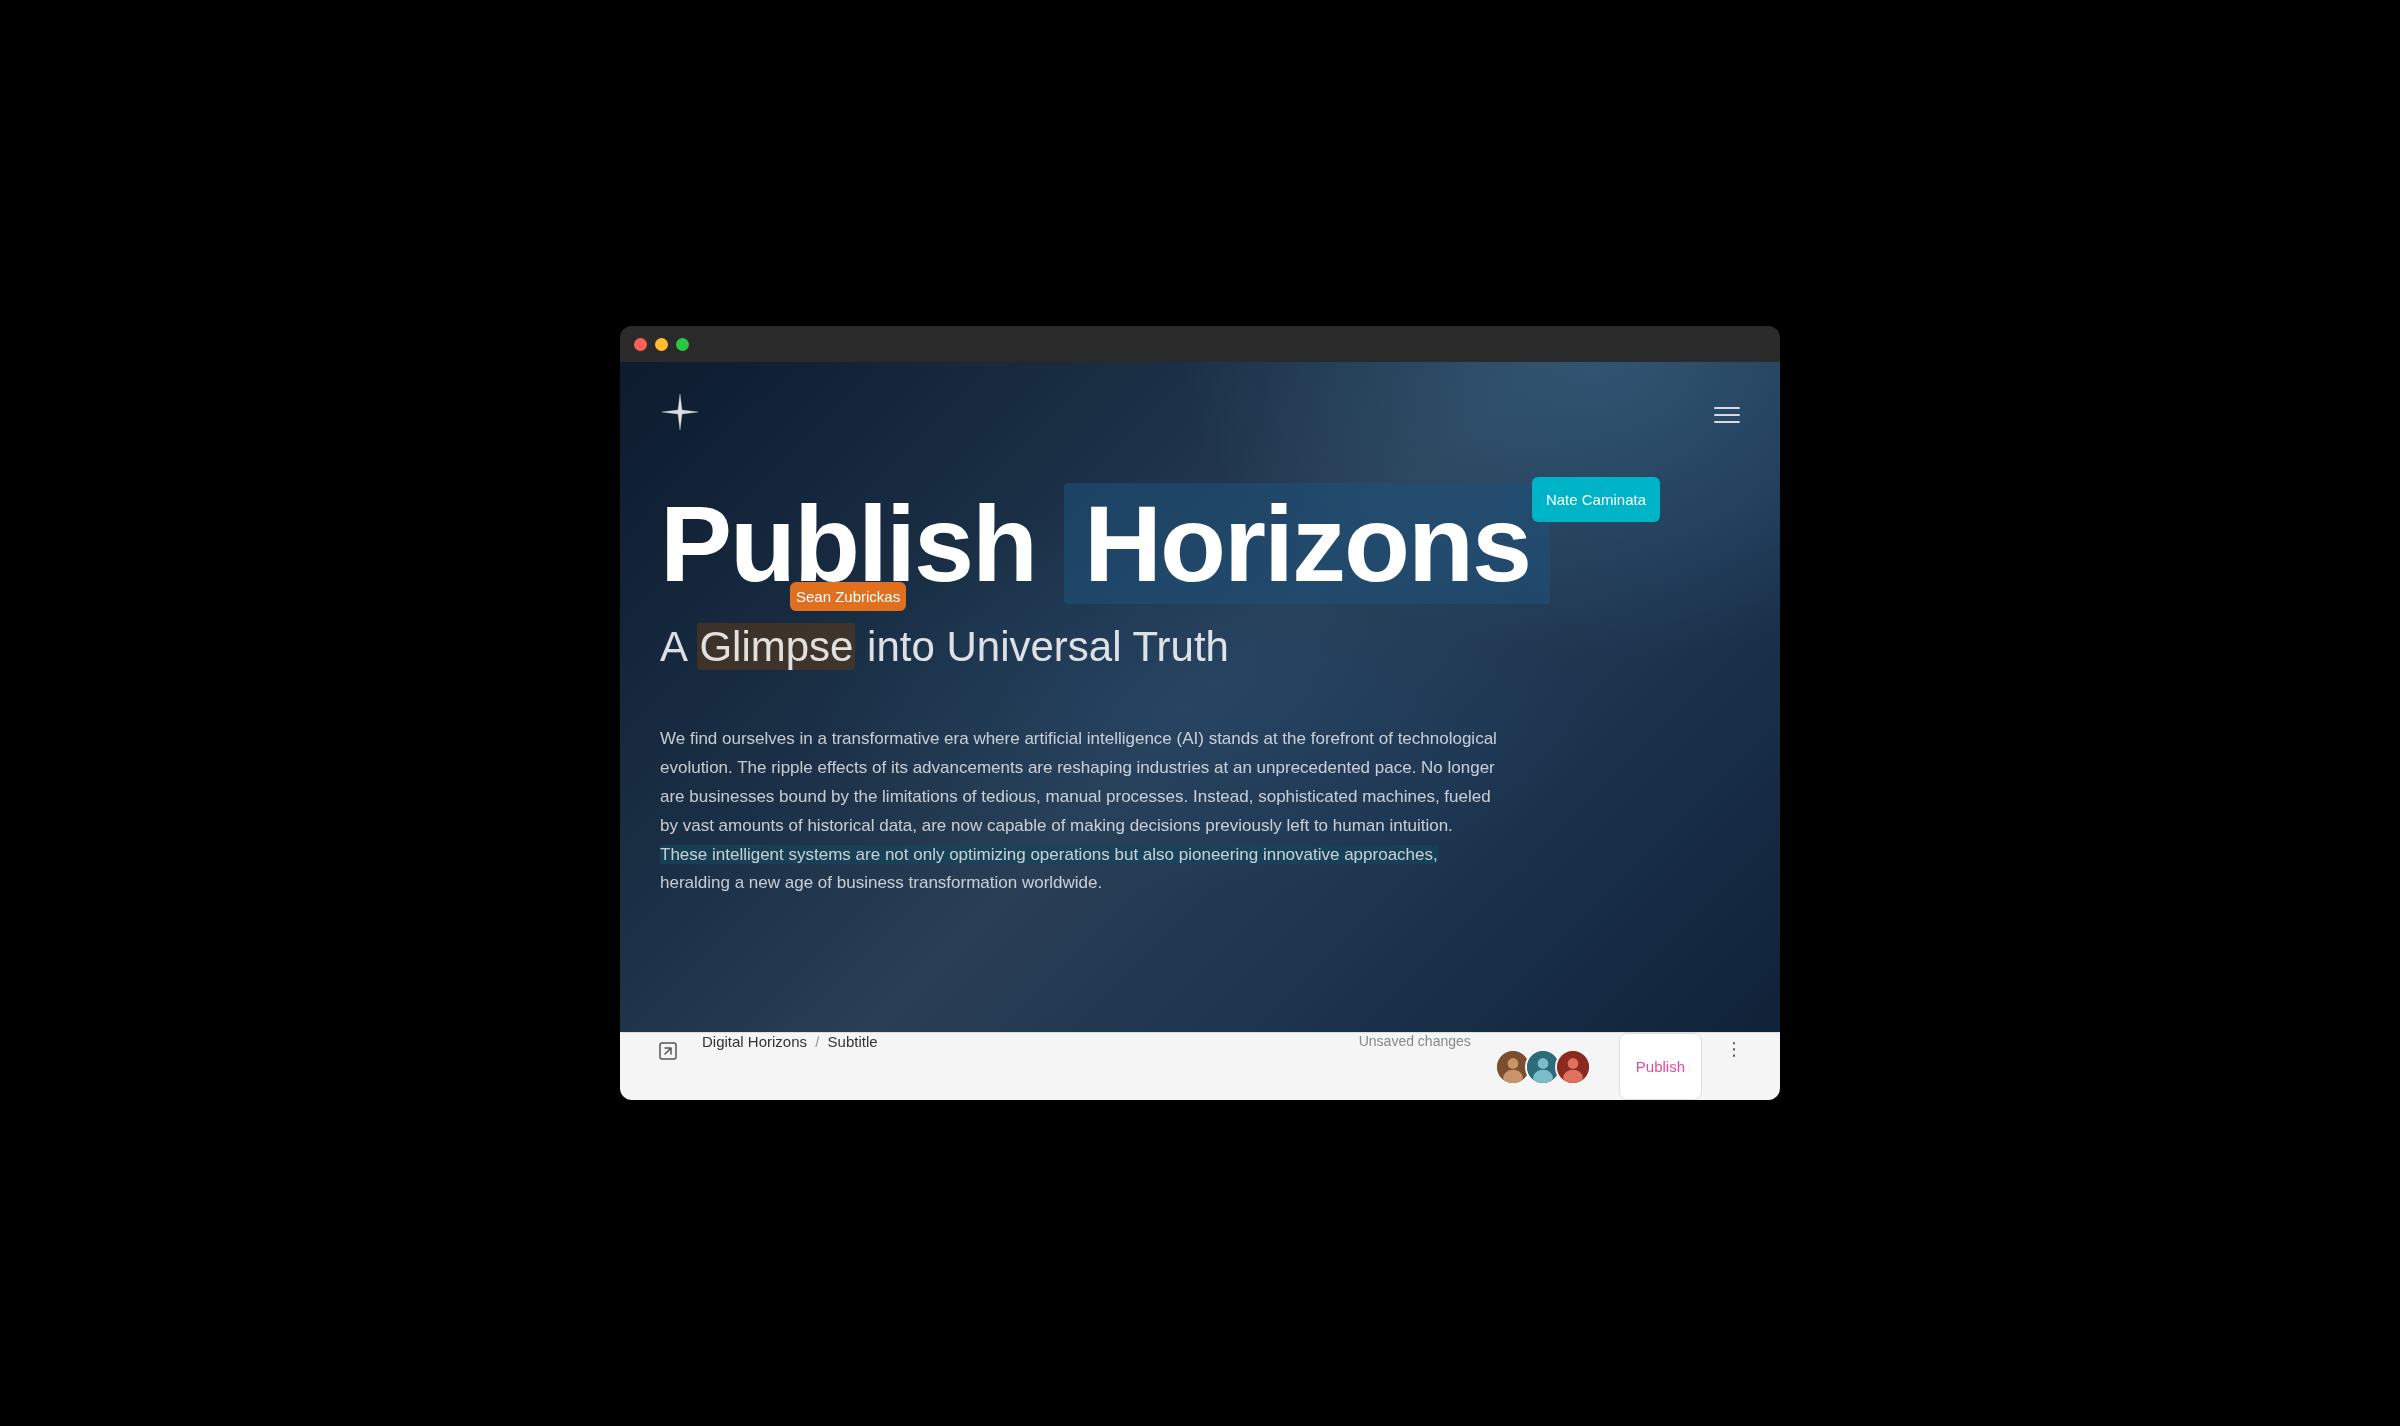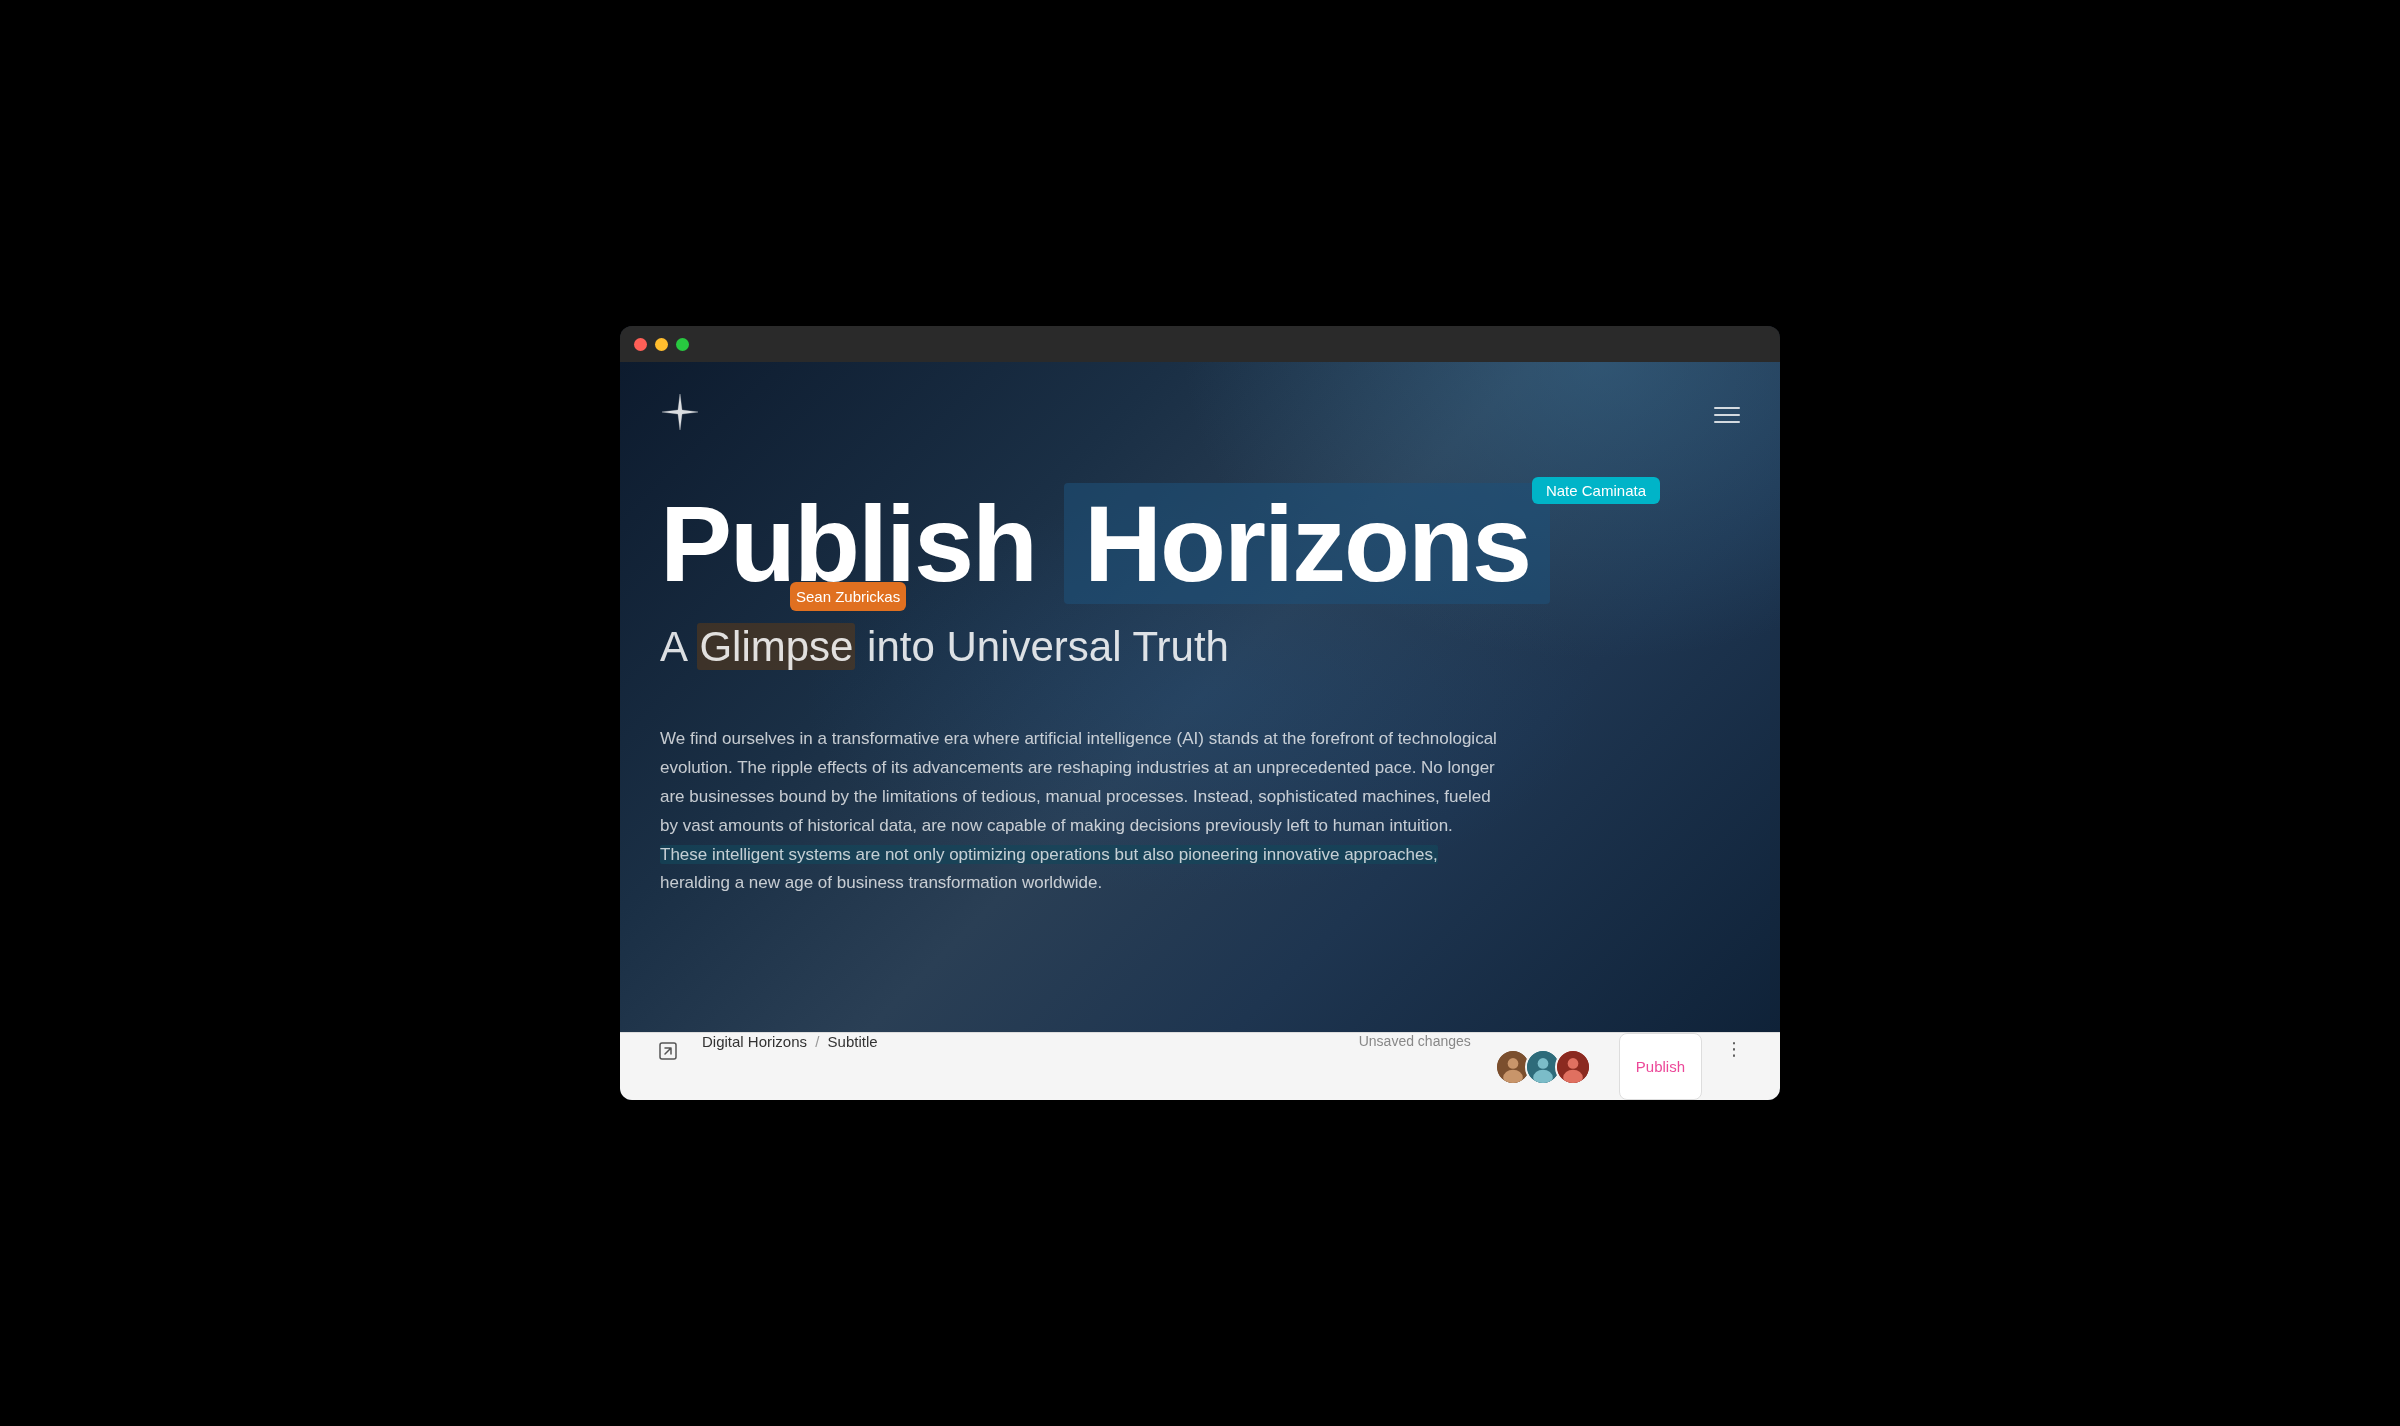--- a/index.html
+++ b/index.html
@@ -107,21 +107,21 @@
       padding: 20px 40px 60px;
       z-index: 10;
     }
 
     .user-tooltip-nate {
       position: absolute;
       top: -10px;
       right: 80px;
       background: #00b4c8;
       color: white;
-      padding: 5px 14px;
+      padding: 14px 14px;
       border-radius: 6px;
       font-size: 15px;
       font-weight: 500;
       white-space: nowrap;
     }
 
     .title-block {
       position: relative;
       margin-bottom: 20px;
     }

